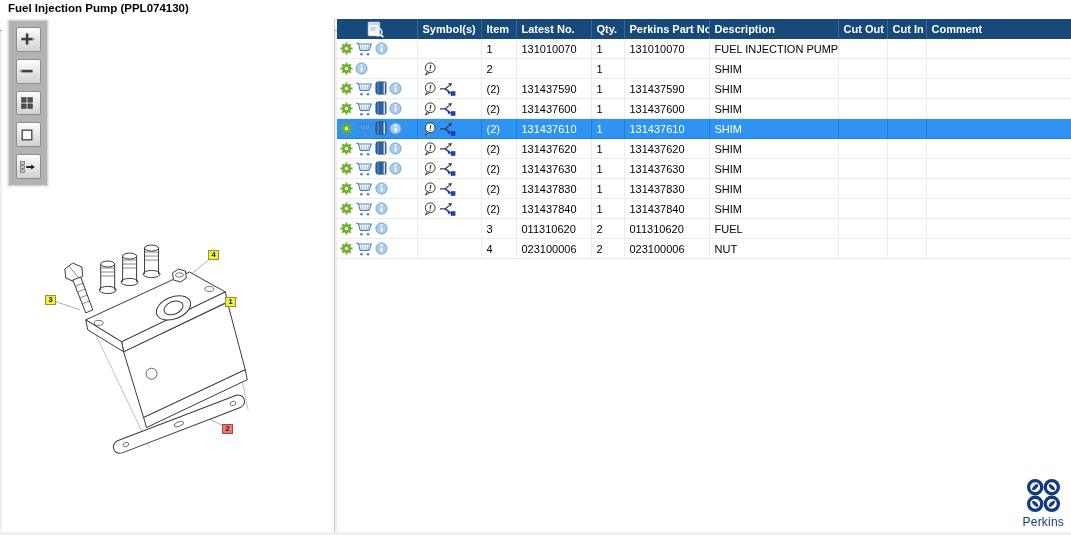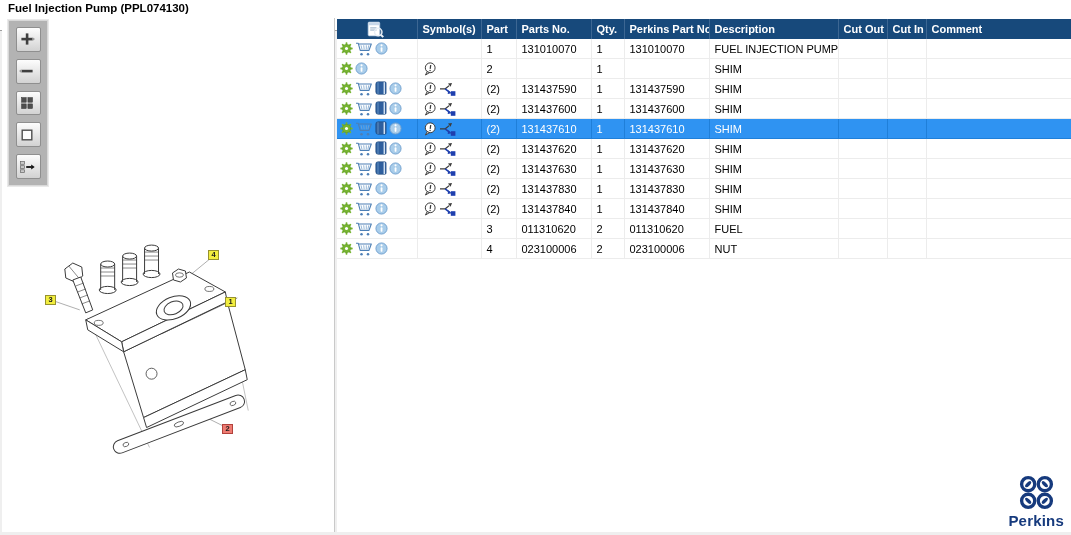--- a/index.html
+++ b/index.html
@@ -82,21 +82,21 @@
   .i-info{width:13px;height:13px;}
   .i-preview{width:17px;height:17px;vertical-align:middle;}
   .i-balloon{width:14px;height:14px;}
   .i-link{width:17px;height:14px;}
   
   .logo{
     position:absolute; right:7px; bottom:3px; display:flex;
     flex-direction:column; align-items:center; gap:1px;
   }
   .logo svg{width:37px;height:37px;display:block;}
-  .logo-text{font-size:15px; font-weight:bold; color:var(--logo-blue); letter-spacing:.2px;}
+  .logo-text{font-size:12px; font-weight:normal; color:var(--logo-blue); letter-spacing:.2px;}
 </style>
 </head>
 <body>
 
 <svg width="0" height="0" style="position:absolute" aria-hidden="true">
   <defs>
     <symbol id="sym-preview" viewBox="0 0 16 16">
       <rect x="1" y="1" width="11" height="13" rx="1" fill="#fff" stroke="#9db8d2" stroke-width=".7"></rect>
       <rect x="1.4" y="1.4" width="10.2" height="2.6" fill="#c8d8ea"></rect>
       <line x1="3" y1="6.5" x2="9" y2="6.5" stroke="#8aa5c0" stroke-width=".9"></line>
@@ -302,22 +302,22 @@
           <col class="c-cutout">
           <col class="c-cutin">
           <col class="c-comment">
       </colgroup>
       <thead>
           <tr id="table-head-row">
             <th class="icons-col"><svg class="icn i-preview">
                 <use href="#sym-preview"></use>
               </svg></th>
             <th>Symbol(s)</th>
-            <th>Part</th>
-            <th>Parts No.</th>
+            <th>Item</th>
+            <th>Latest No.</th>
             <th>Qty.</th>
             <th>Perkins Part No.</th>
             <th>Description</th>
             <th>Cut Out</th>
             <th>Cut In</th>
             <th>Comment</th>
           </tr>
         </thead>
       <tbody id="table-body">
           <tr>

